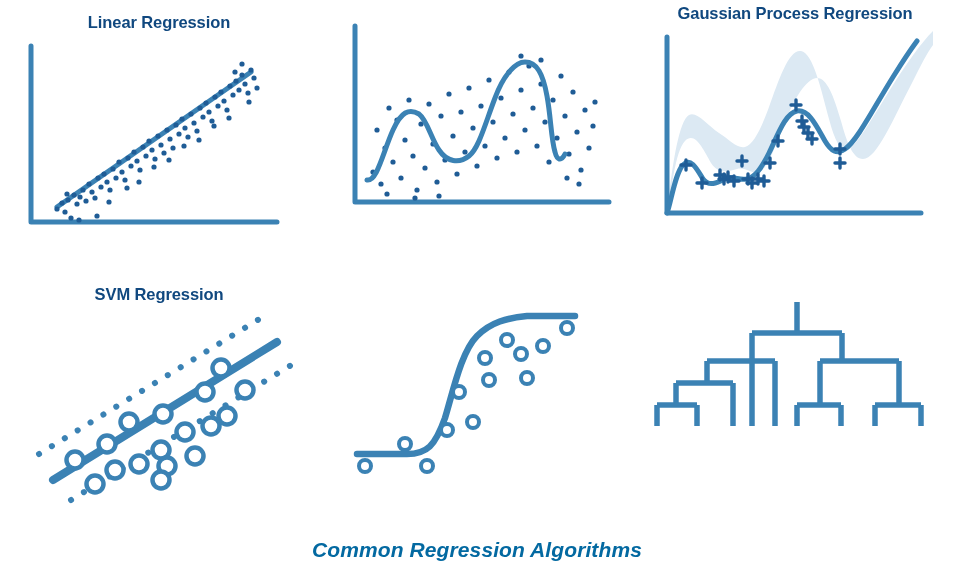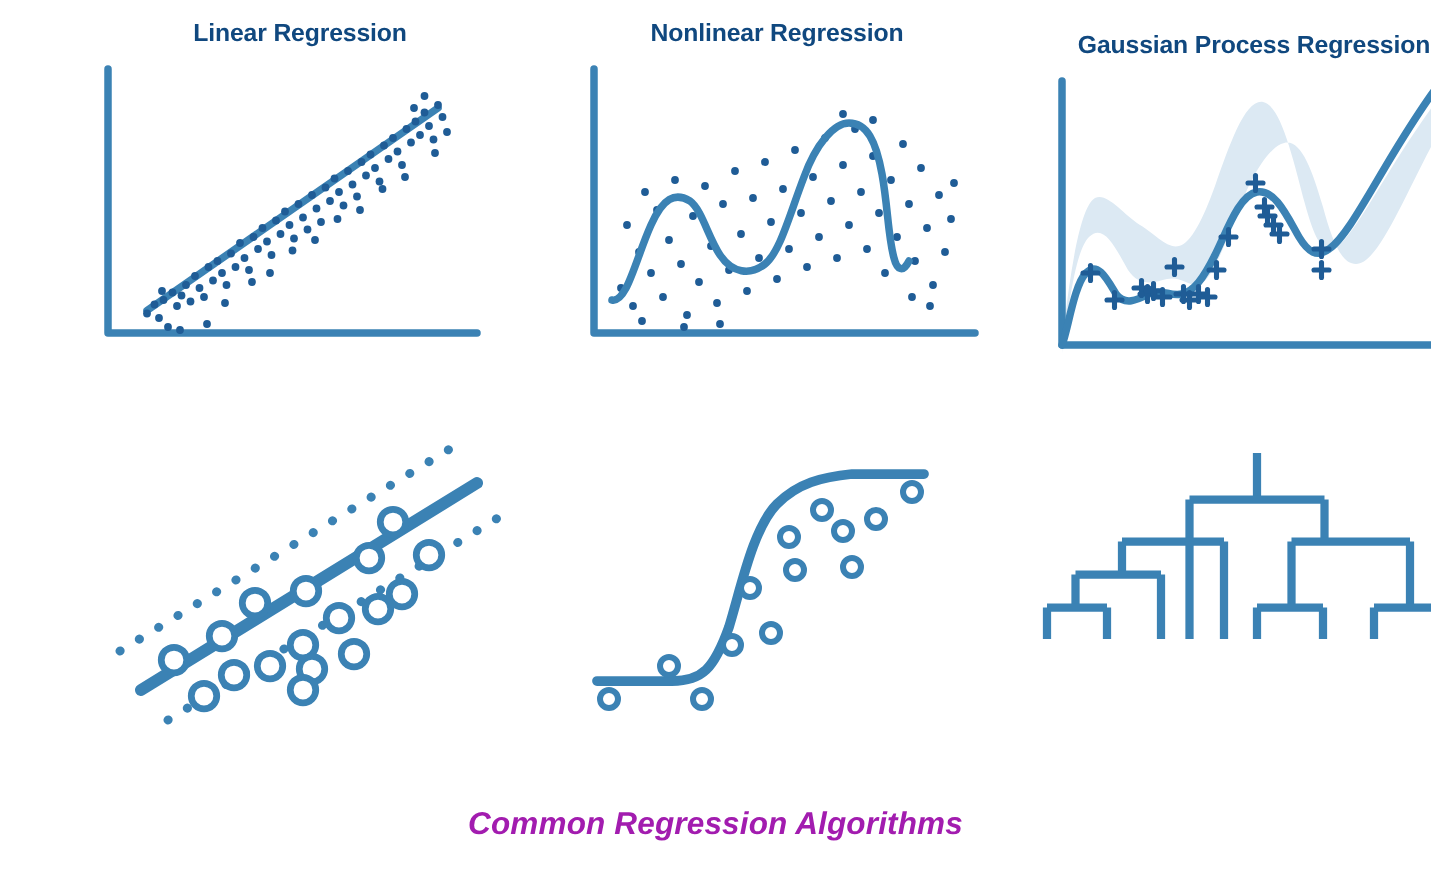--- a/index.html
+++ b/index.html
@@ -17,56 +17,55 @@
   #infographic {
     position: relative;
     width: 954px;
     height: 582px;
     background: #ffffff;
   }
 
   .panel {
     position: absolute;
     box-sizing: border-box;
-    margin-left: 41px;
   }
   .panel-title {
     text-align: center;
     font-size: 16.5px;
     font-weight: bold;
     color: #10487F;
     letter-spacing: -0.1px;
     line-height: 20px;
     white-space: nowrap;
   }
   .panel-figure {
     display: block;
     margin: 0 auto;
   }
 
   
   #panel-linear     { left: 0px;   top: 12px;  width: 318px; height: 268px; }
   #panel-nonlinear  { left: 318px; top: 12px;  width: 318px; height: 268px; }
-  #panel-gpr        { left: 636px; top: 20px;  width: 318px; height: 268px; }
+  #panel-gpr        { left: 636px; top: 3px;  width: 318px; height: 268px; }
 
   
   #panel-svm        { left: 0px;   top: 284px; width: 318px; height: 236px; }
   #panel-glm        { left: 318px; top: 284px; width: 318px; height: 236px; }
   #panel-tree       { left: 636px; top: 284px; width: 318px; height: 236px; }
 
   #footer-title {
     position: absolute;
     left: 0;
     top: 538px;
     width: 954px;
     text-align: center;
     font-size: 21px;
     font-weight: bold;
     font-style: italic;
-    color: #a21caf;
+    color: #0369a1;
     letter-spacing: 0.1px;
   }
 </style>
 </head>
 <body>
 
 <div id="infographic">
 
   <div class="panel" id="panel-linear">
     <div class="panel-title">Linear Regression</div>
@@ -159,21 +158,20 @@
           <circle cx="190" cy="108" r="2.6"></circle>
         <circle cx="205" cy="94" r="2.6"></circle>
           <circle cx="220" cy="86" r="2.6"></circle>
         <circle cx="240" cy="70" r="2.6"></circle>
           <circle cx="248" cy="56" r="2.6"></circle>
       </g>
     </svg>
   </div>
 
   <div class="panel" id="panel-nonlinear">
-    <div class="panel-title">Nonlinear Regression</div>
     <svg class="panel-figure" width="300" height="228" viewBox="0 0 300 228">
       <g>
         <path d="M 28 14 L 28 190 L 282 190" fill="none" stroke="#3B82B4" stroke-width="5" stroke-linecap="round" stroke-linejoin="round"></path>
       </g>
 
       <g fill="#1F5C96">
         <circle cx="46" cy="160" r="2.6"></circle>
           <circle cx="50" cy="118" r="2.6"></circle>
         <circle cx="54" cy="172" r="2.6"></circle>
           <circle cx="58" cy="136" r="2.6"></circle>
@@ -349,20 +347,21 @@
           </g>
         <g>
             <line x1="190" y1="140" x2="200" y2="140"></line>
             <line x1="195" y1="135" x2="195" y2="145"></line>
           </g>
       </g>
     </svg>
   </div>
 
   <div class="panel" id="panel-svm">
+    <div class="panel-title">SVM Regression</div>
     <svg class="panel-figure" width="300" height="210" viewBox="0 0 300 210">
 
       <line x1="30" y1="150" x2="252" y2="14" stroke="#3B82B4" stroke-width="6" stroke-linecap="round" stroke-dasharray="0.1 15"></line>
 
       <line x1="62" y1="196" x2="284" y2="60" stroke="#3B82B4" stroke-width="6" stroke-linecap="round" stroke-dasharray="0.1 15"></line>
 
       <line x1="44" y1="176" x2="268" y2="38" stroke="#3B82B4" stroke-width="8" stroke-linecap="round"></line>
 
       <g fill="#ffffff" stroke="#3B82B4" stroke-width="4.5">
         <circle cx="66" cy="156" r="8.5"></circle>

